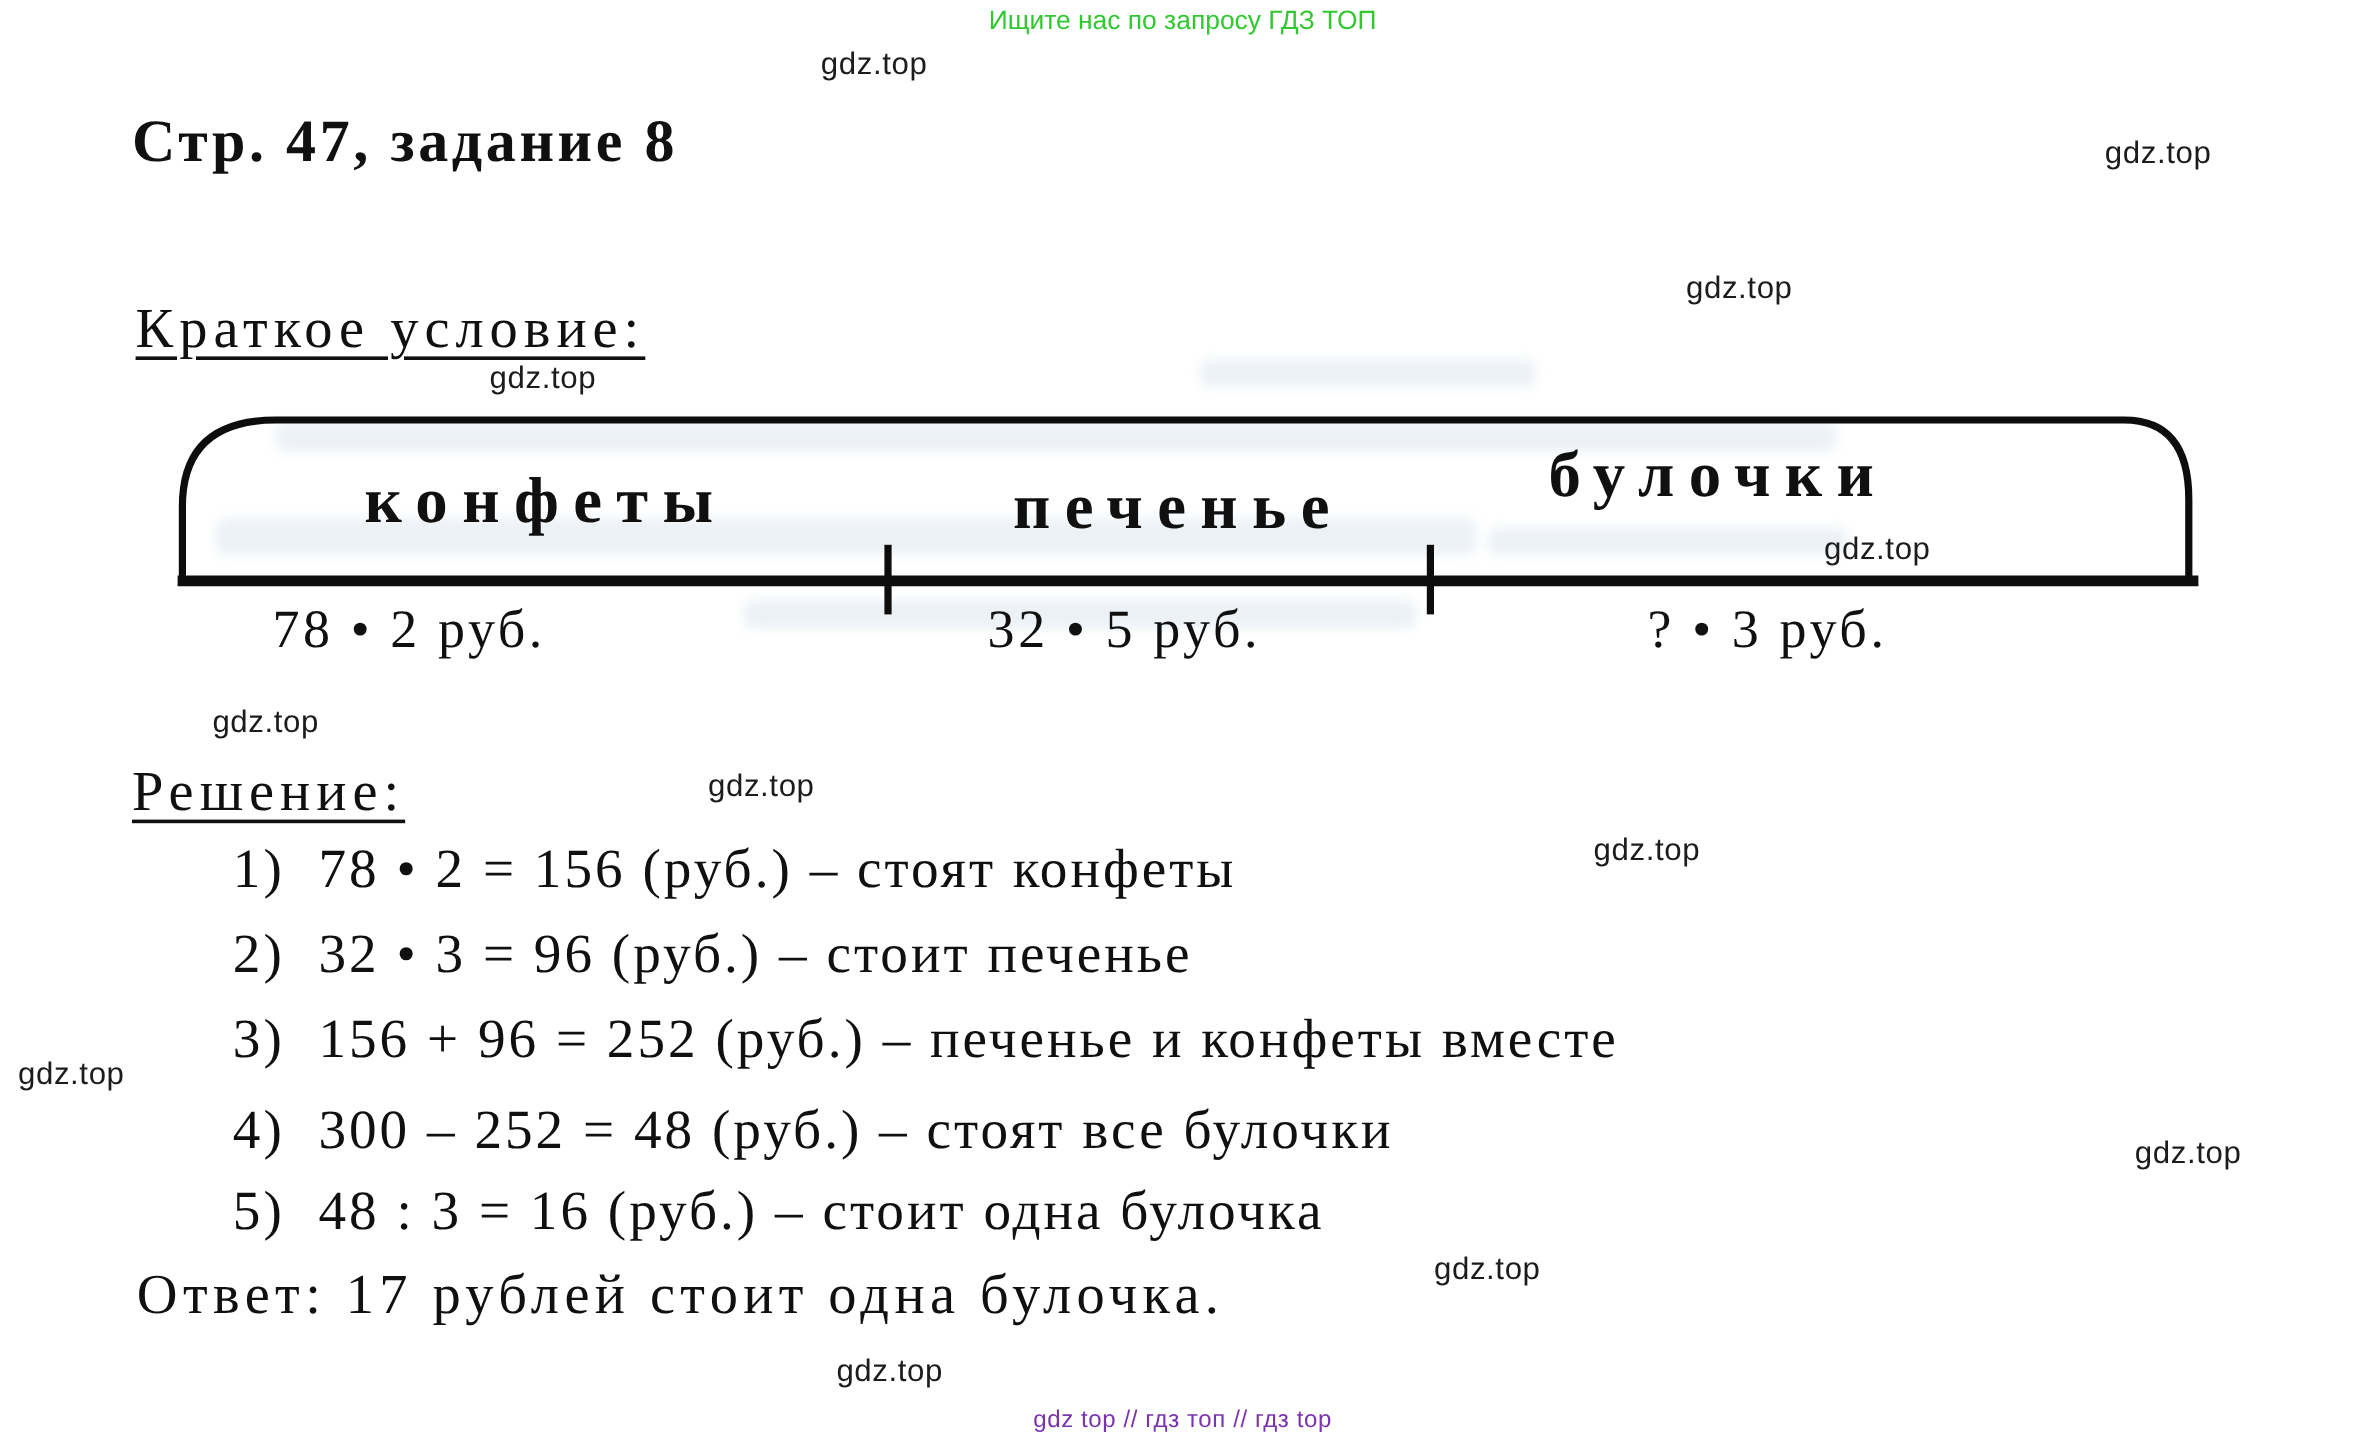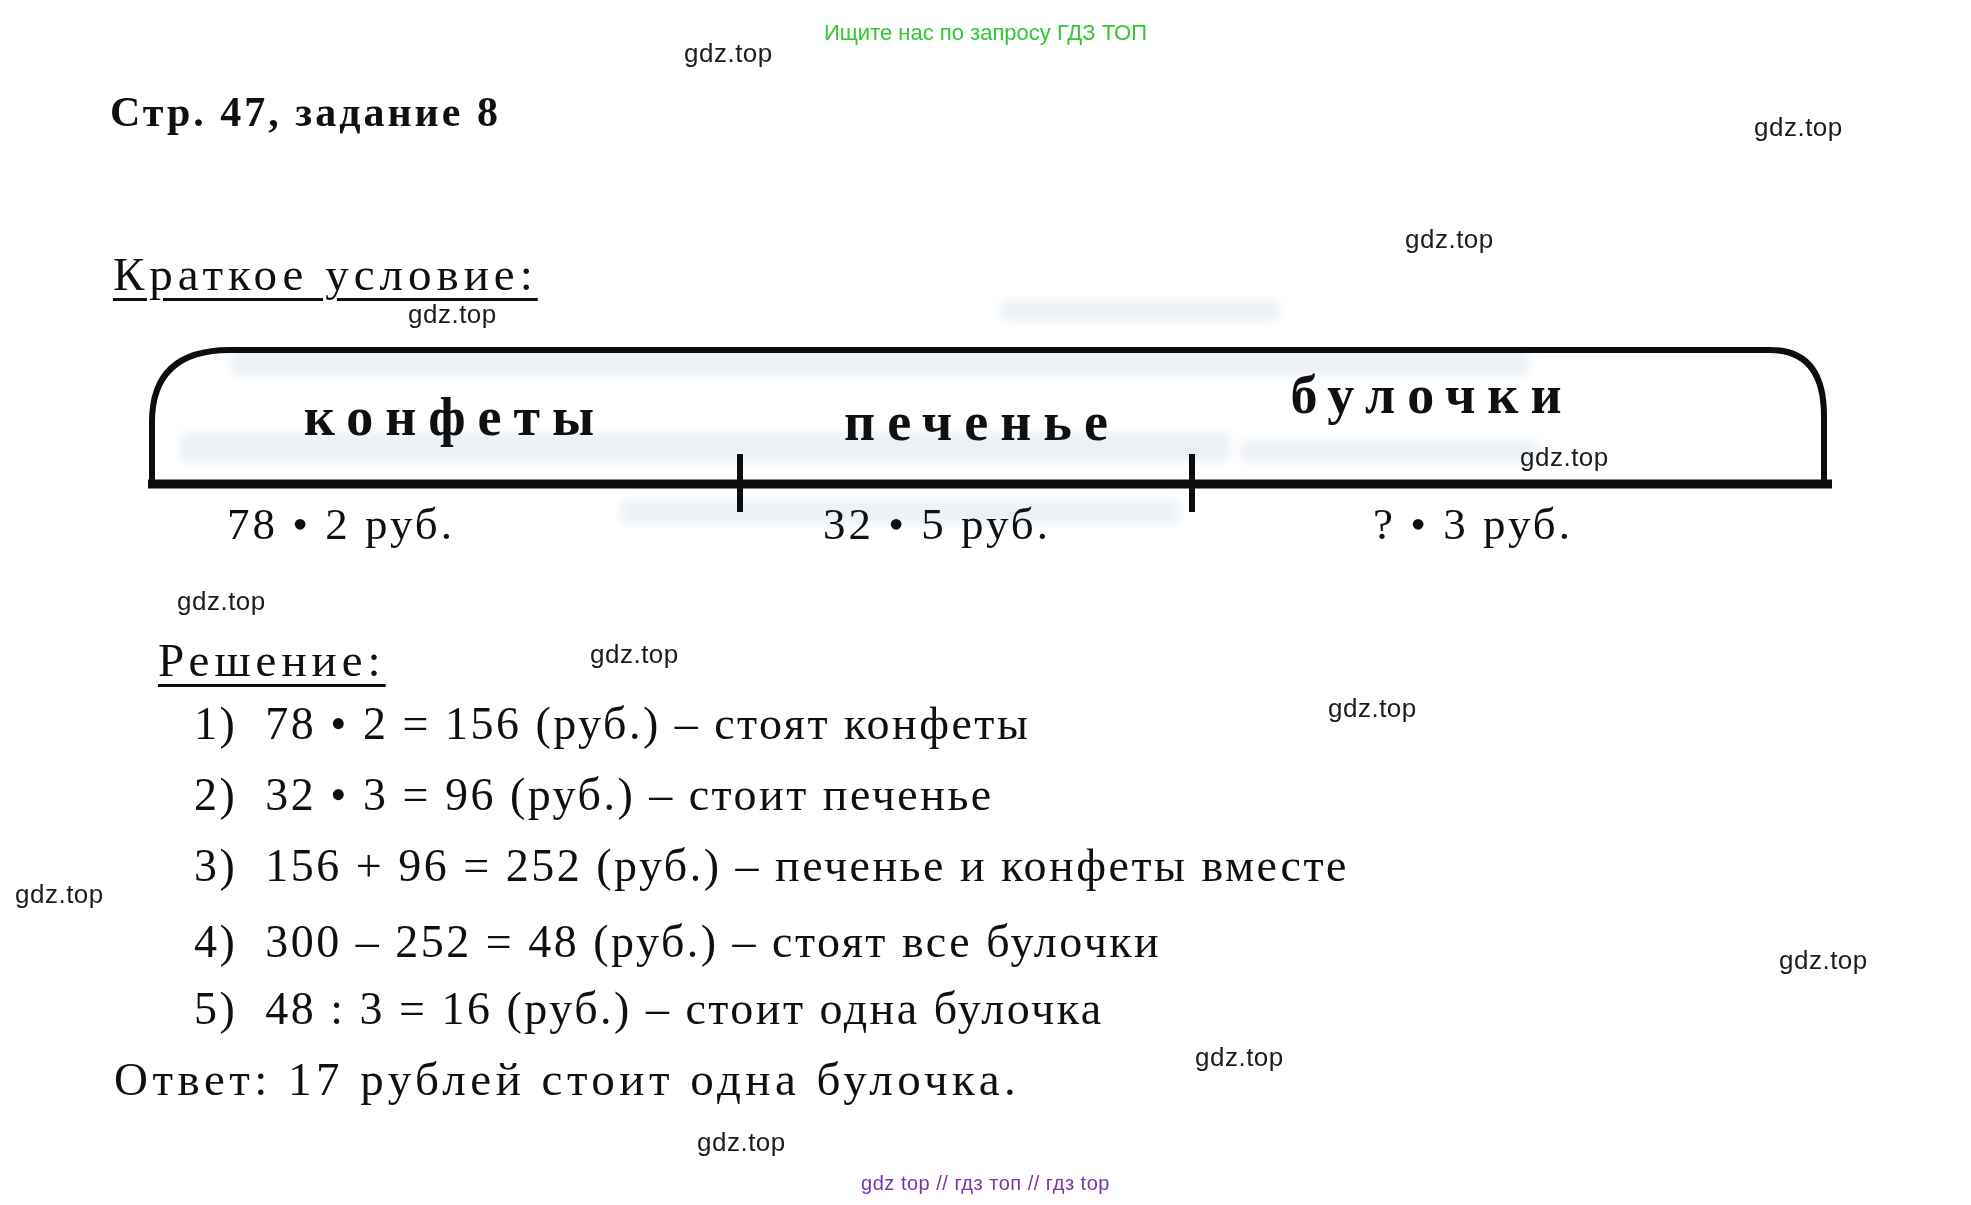--- a/index.html
+++ b/index.html
@@ -1,37 +1,37 @@
 <!DOCTYPE html>
 <html><head>
 <meta charset="utf-8">
 <style>
   html,body{margin:0;padding:0;background:#ffffff;}
   #page{position:relative;width:1971px;height:1205px;background:#ffffff;overflow:hidden;
         font-family:"Liberation Serif",serif;color:#101010;}
 
   
   .promo{position:absolute;top:4px;left:50%;transform:translateX(-50%);
-         font-family:"Liberation Sans",sans-serif;font-size:22px;color:#31c831;white-space:nowrap;margin-top:16px;}
+         font-family:"Liberation Sans",sans-serif;font-size:22px;color:#31c831;white-space:nowrap;}
 
   
   .wm{position:absolute;font-family:"Liberation Sans",sans-serif;font-size:26px;color:#1c1c1c;
       letter-spacing:.5px;white-space:nowrap;}
   .wm1{left:684px;top:38px}   .wm2{left:1754px;top:112px} .wm3{left:1405px;top:224px}
   .wm4{left:408px;top:299px}  .wm5{left:1520px;top:442px} .wm6{left:177px;top:586px}
   .wm7{left:590px;top:639px}  .wm8{left:1328px;top:693px} .wm9{left:1779px;top:945px}
   .wm10{left:1195px;top:1042px}.wm11{left:697px;top:1127px}.wm12{left:15px;top:879px}
 
-  .page-title{position:absolute;left:110px;top:88px;font-size:42px;font-weight:bold;
+  .page-title{position:absolute;left:110px;top:88px;font-size:50px;font-weight:bold;
               letter-spacing:3px;white-space:nowrap;}
 
   .heading{position:absolute;font-size:47px;letter-spacing:5px;white-space:nowrap;
            text-decoration:underline;text-decoration-thickness:3px;text-underline-offset:8px;}
   .condition-label{left:113px;top:247px;}
-  .solution-label{left:110px;top:633px;margin-left:48px;}
+  .solution-label{left:110px;top:633px;}
 
   .total-label{position:absolute;left:768px;top:293px;font-size:49px;letter-spacing:4px;white-space:nowrap;}
 
   .bracket{position:absolute;left:140px;top:340px;}
 
   .seg-label{position:absolute;transform:translateX(-50%);font-size:54px;font-weight:bold;
              letter-spacing:12px;white-space:nowrap;}
   .s1{left:455px;top:386px;} .s2{left:982px;top:391px;} .s3{left:1432px;top:364px;}
 
   .seg-price{position:absolute;font-size:45px;letter-spacing:3px;white-space:nowrap;}

